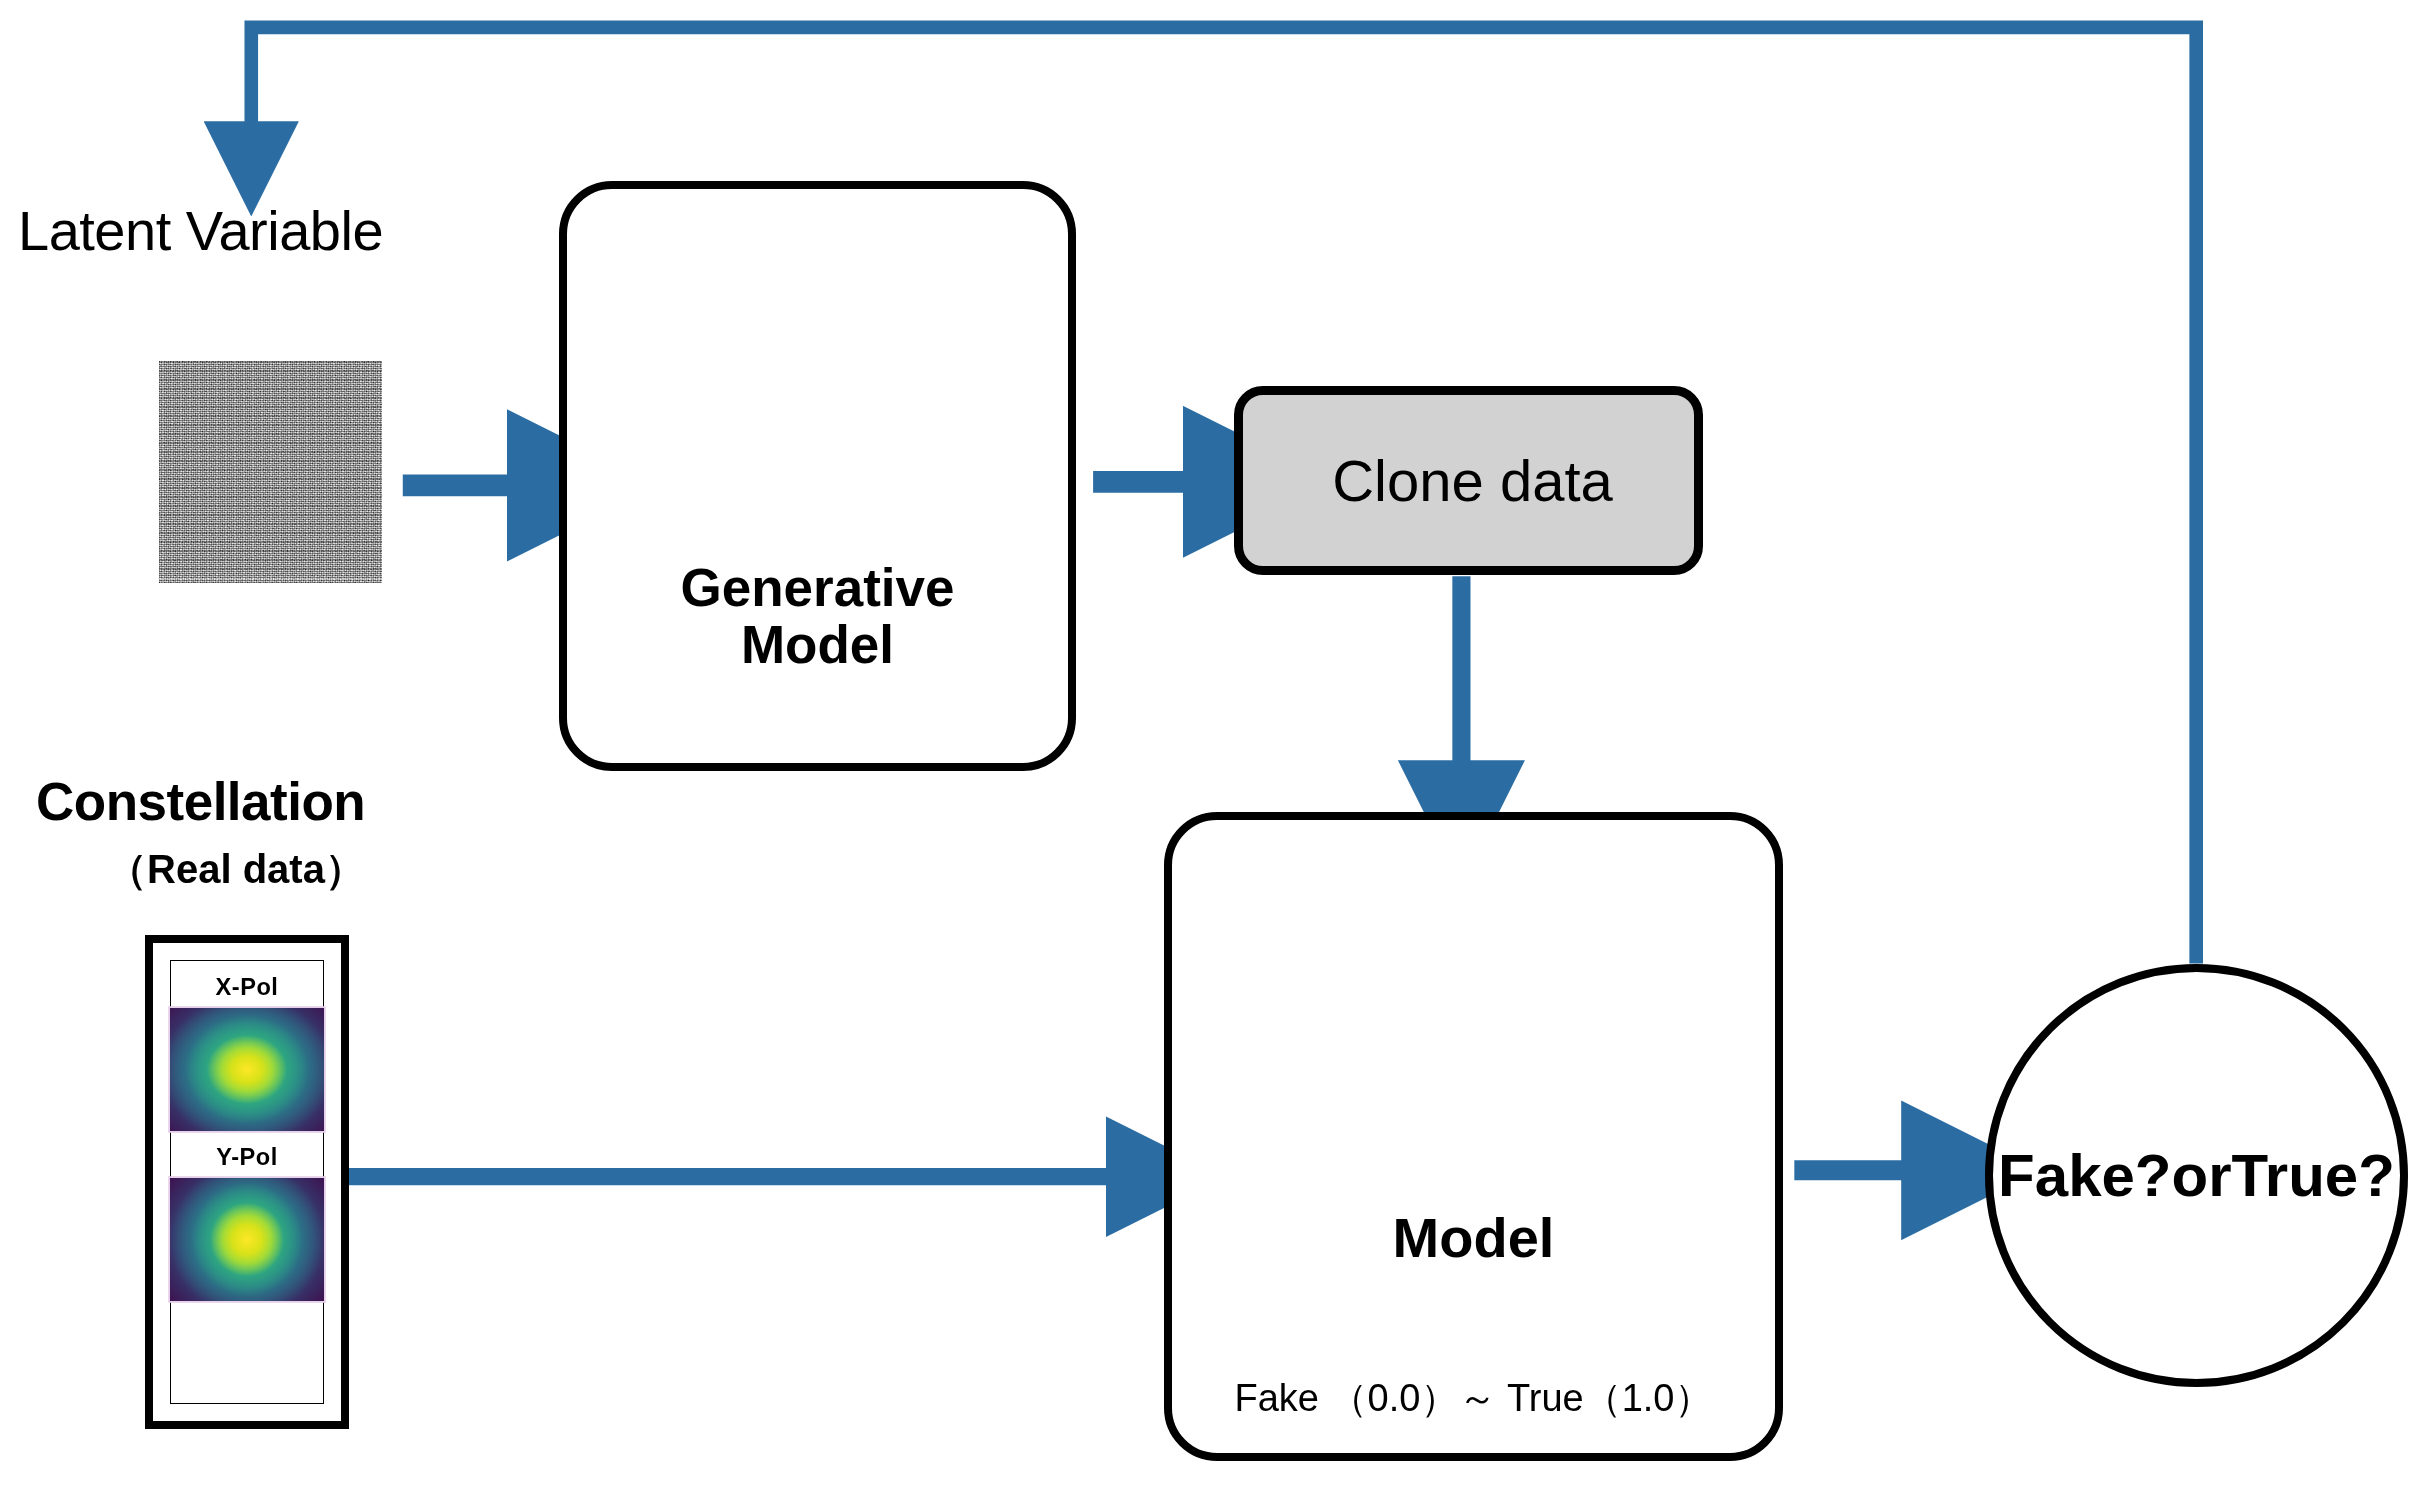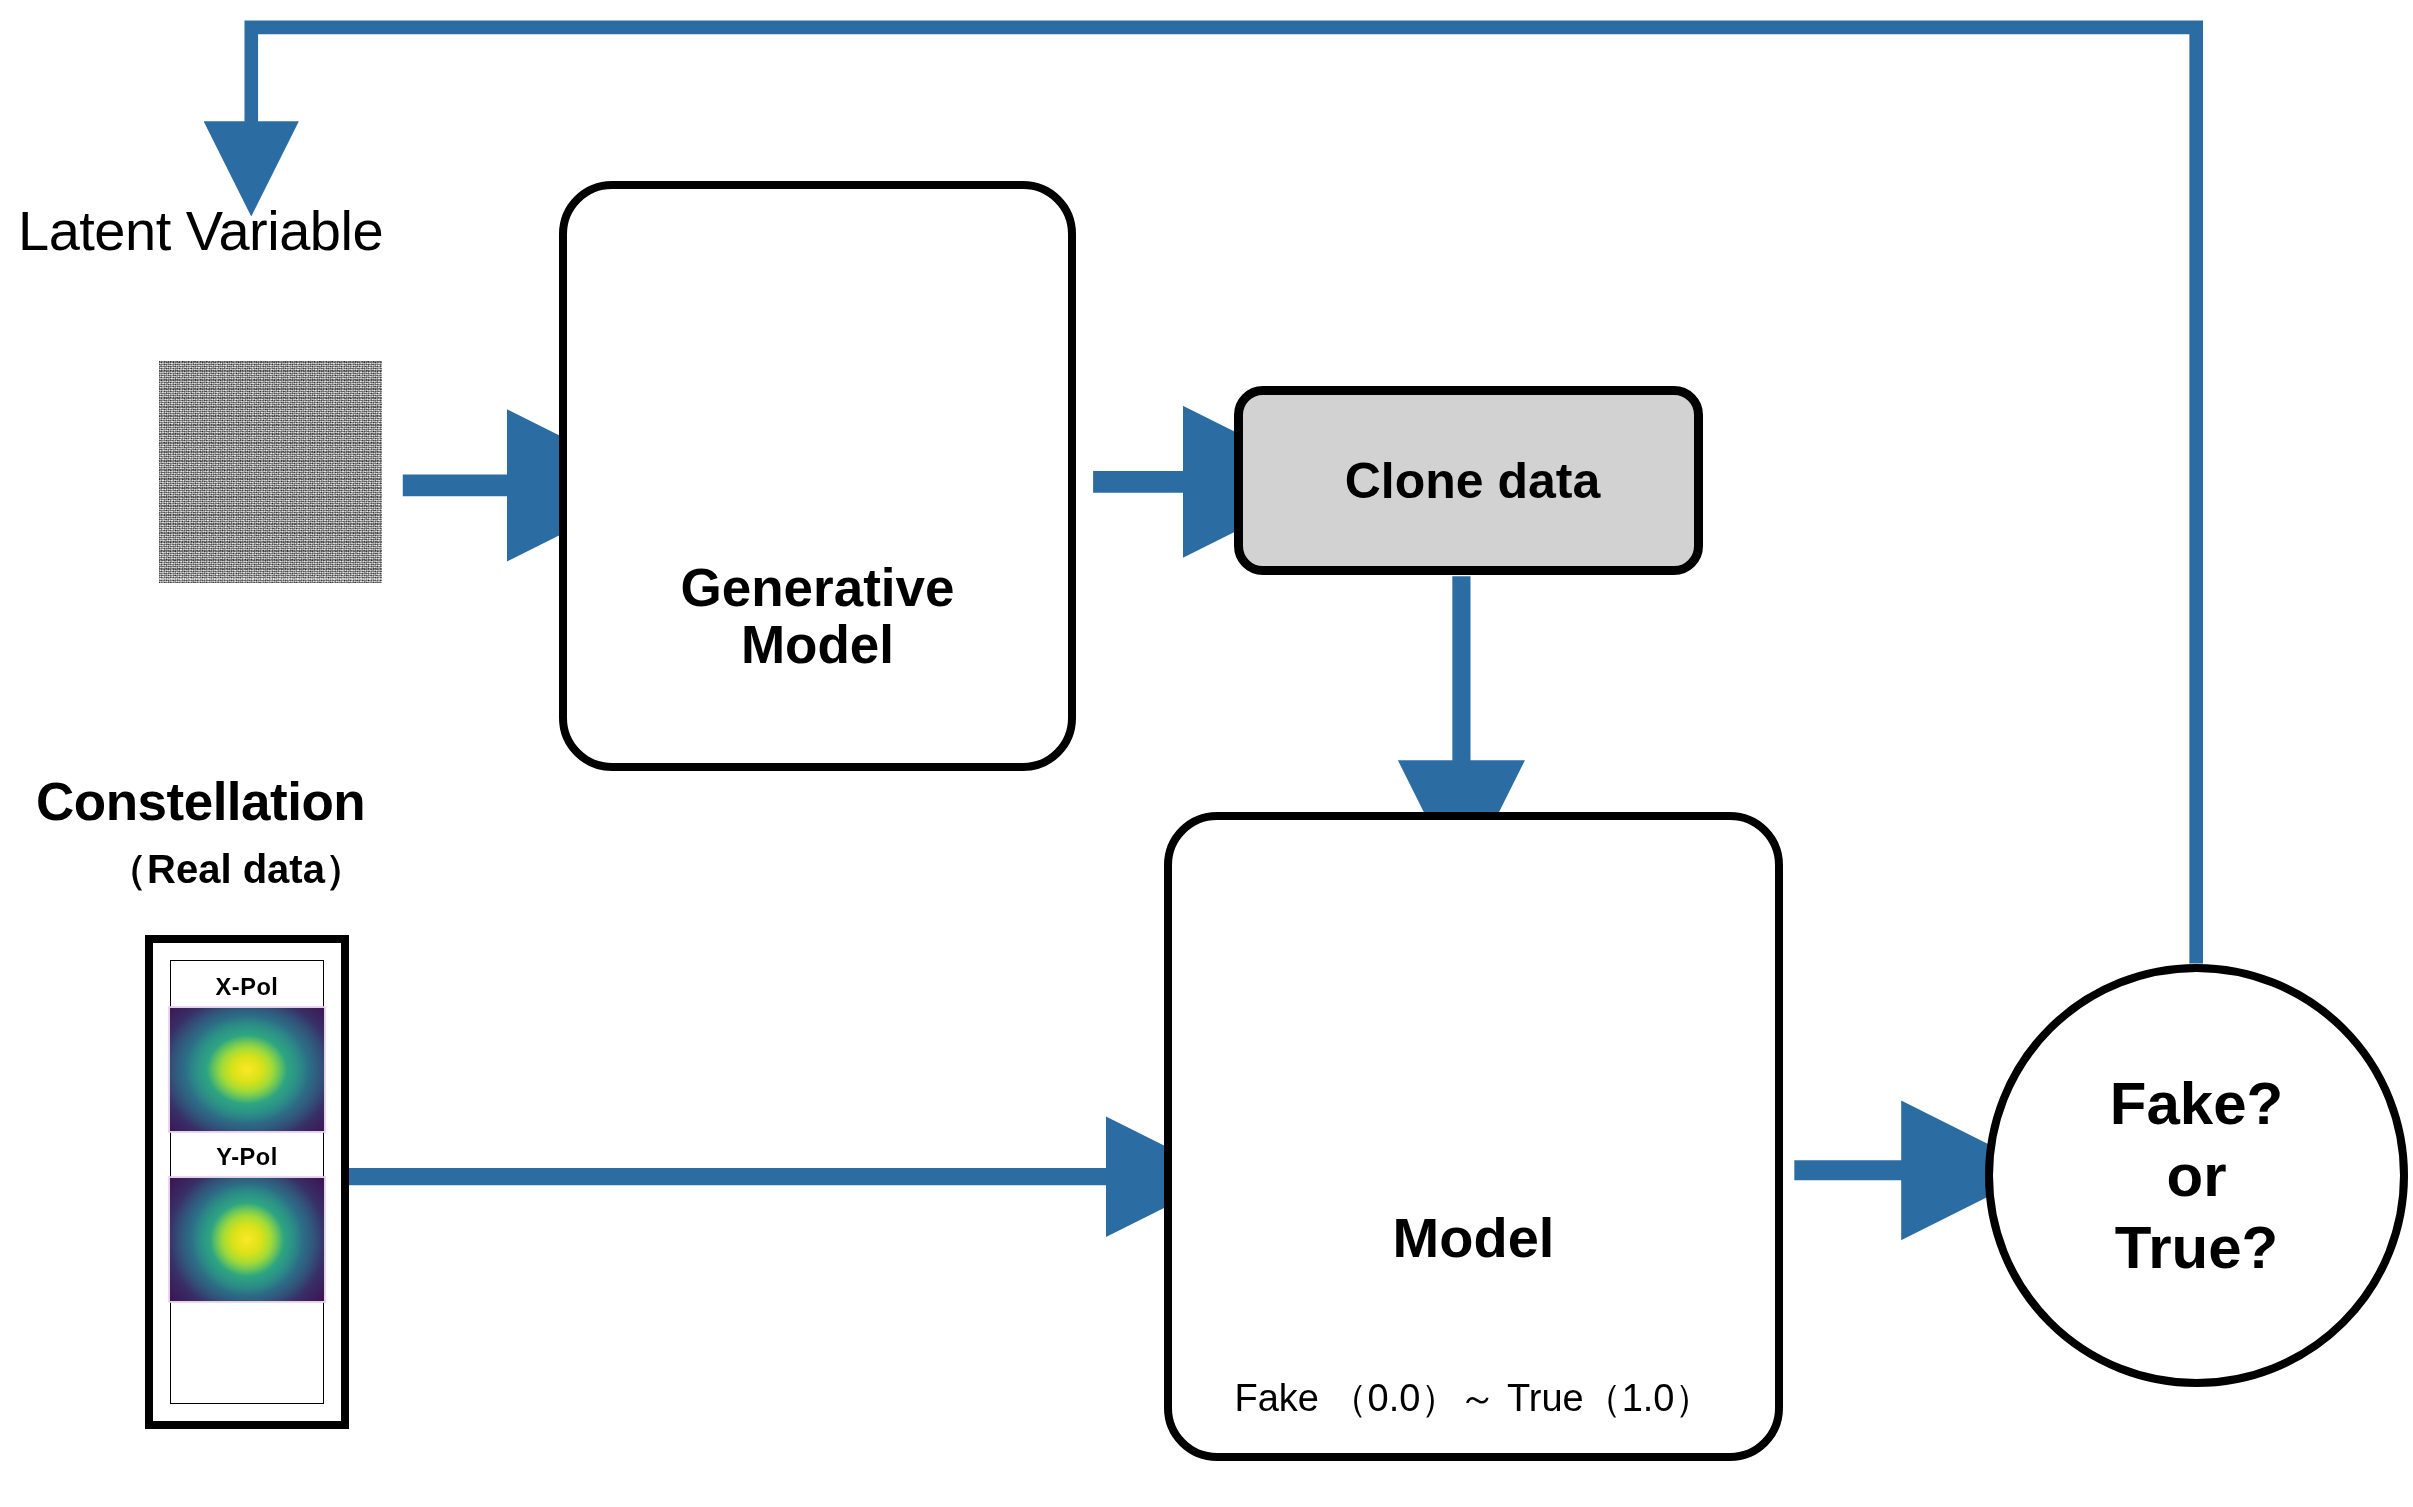--- a/index.html
+++ b/index.html
@@ -115,36 +115,36 @@
     width: 469px; height: 189px;
     background: #d2d2d2;
     border: 9px solid #000;
     border-radius: 29px;
     box-sizing: border-box;
     display: flex;
     align-items: center;
     justify-content: center;
   }
   .clone-box span {
-    font-size: 50px;
-    font-weight: bold;
+    font-size: 58px;
+    font-weight: normal;
     color: #000;
     margin-left: 8px;
   }
 
   
   .verdict-circle {
     left: 1985px; top: 964px;
     width: 423px; height: 423px;
     border: 8.2px solid #000;
     border-radius: 50%;
     box-sizing: border-box;
     background: #fff;
     display: flex;
-    flex-direction: column;
+    flex-direction: row;
     align-items: center;
     justify-content: center;
   }
   .verdict-circle span {
     font-size: 60px;
     font-weight: bold;
     color: #000;
     line-height: 1.20;
     display: block;
   }

